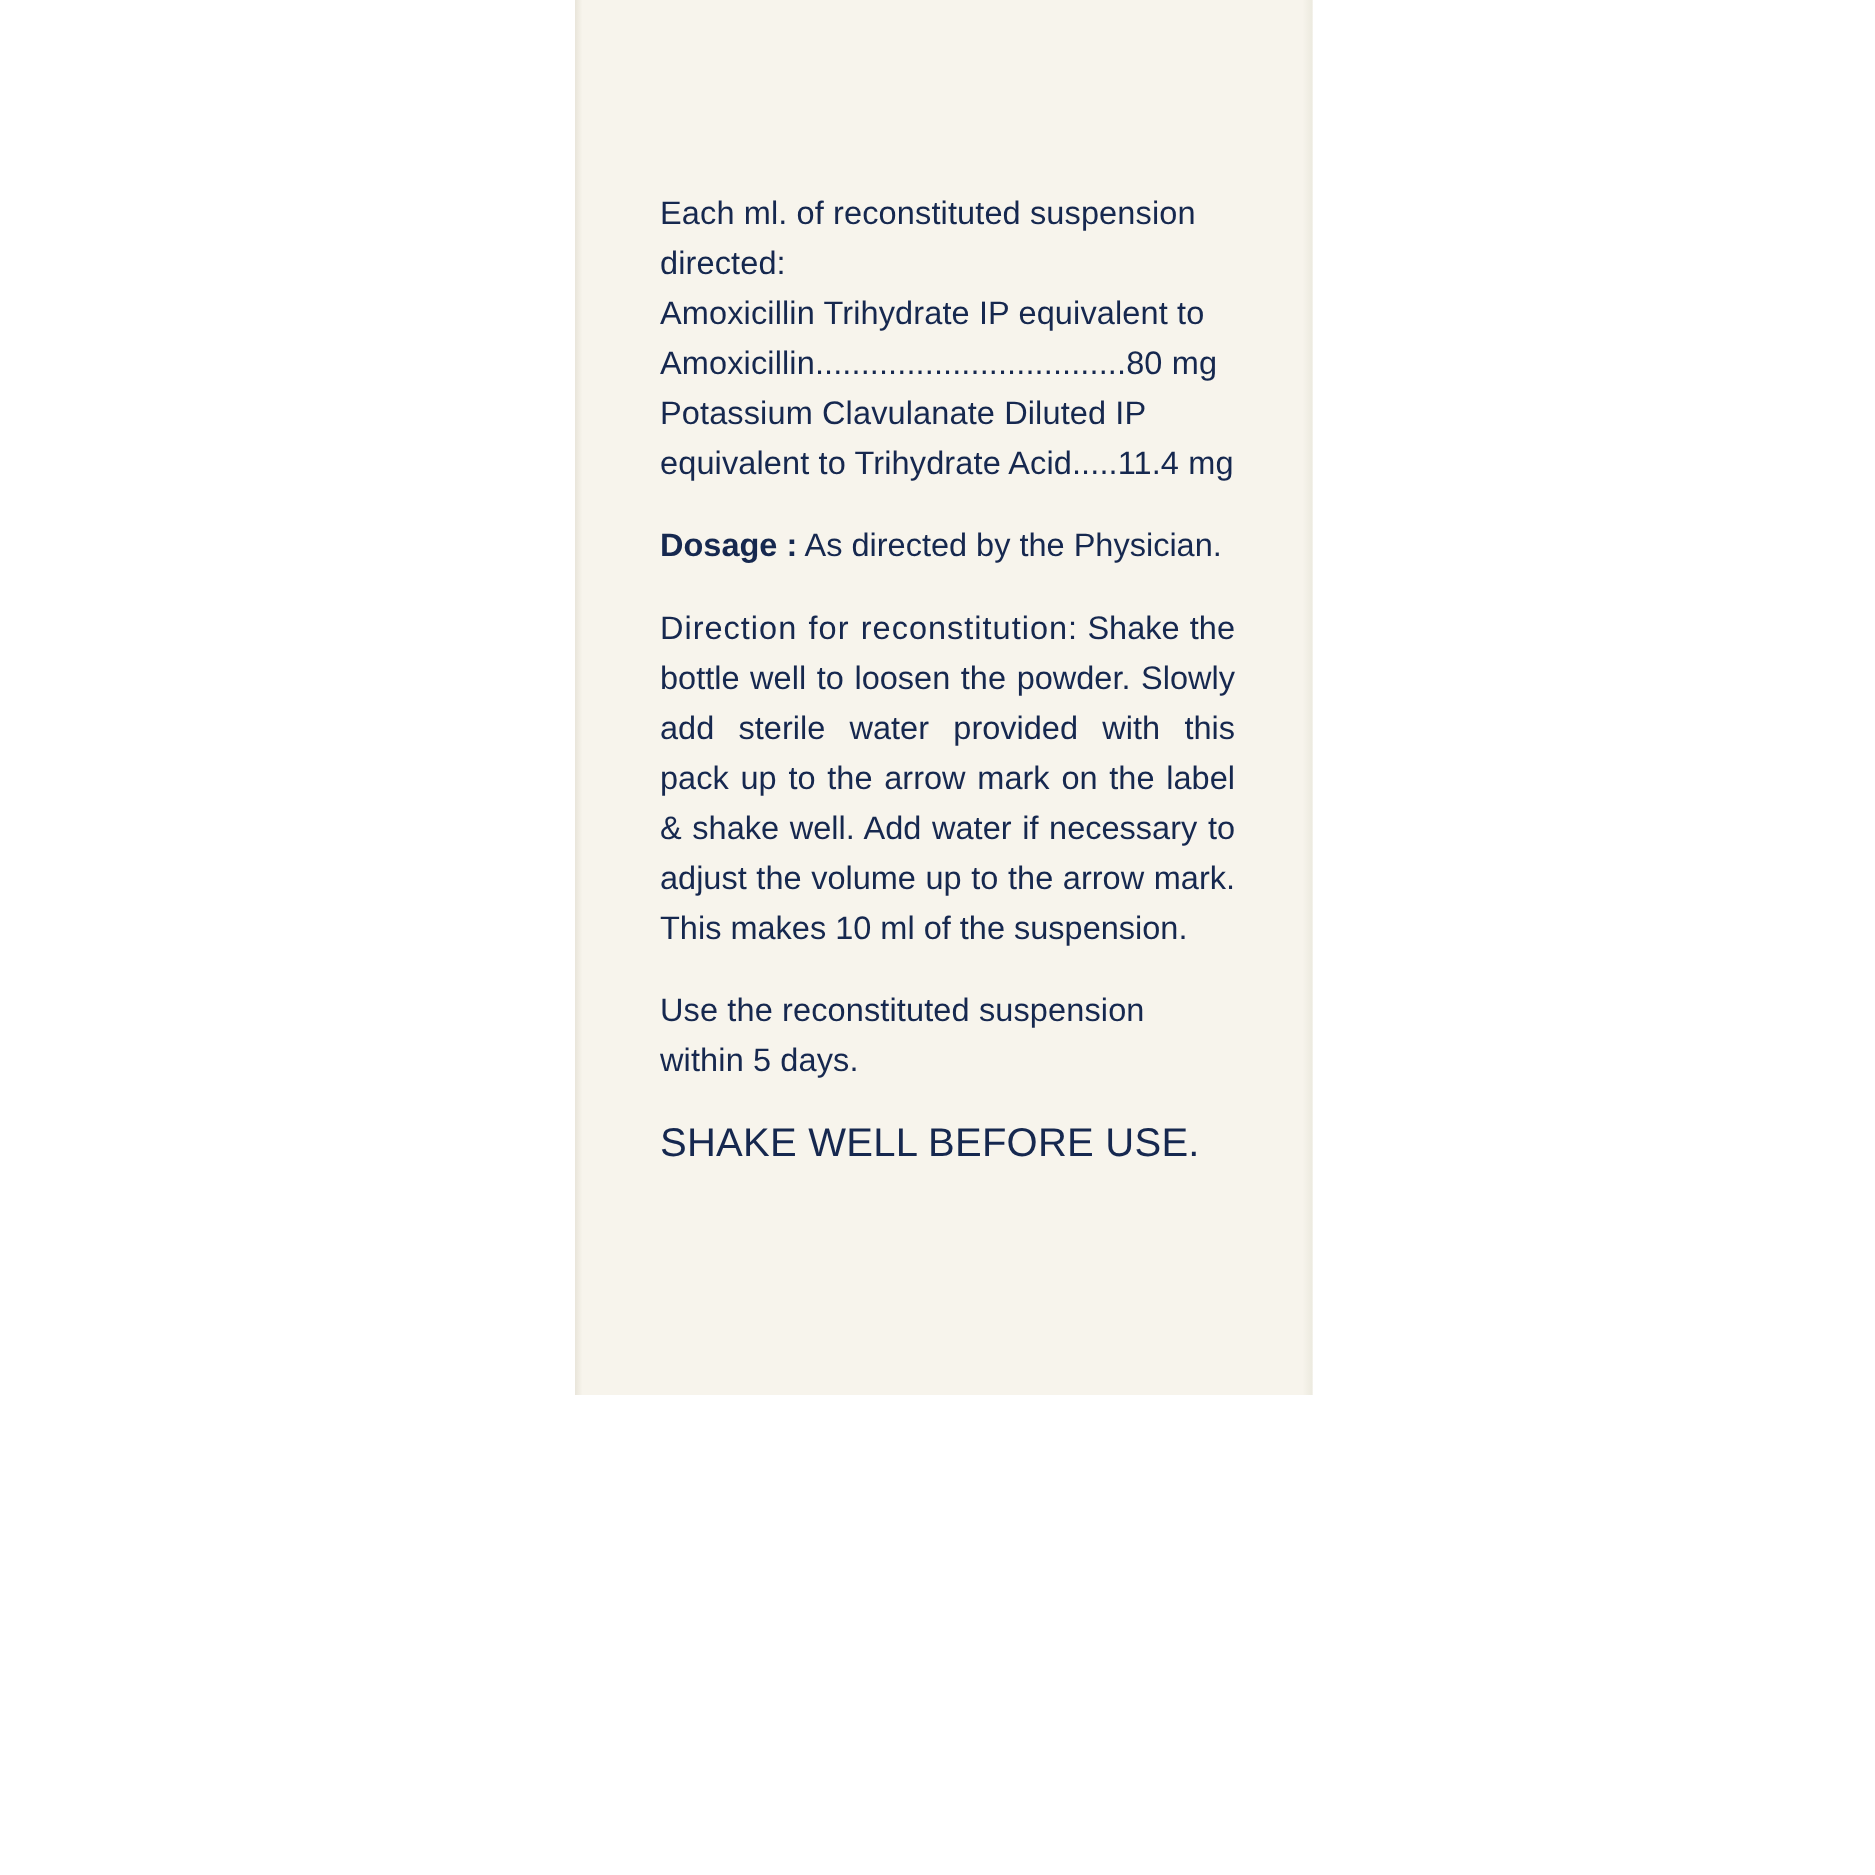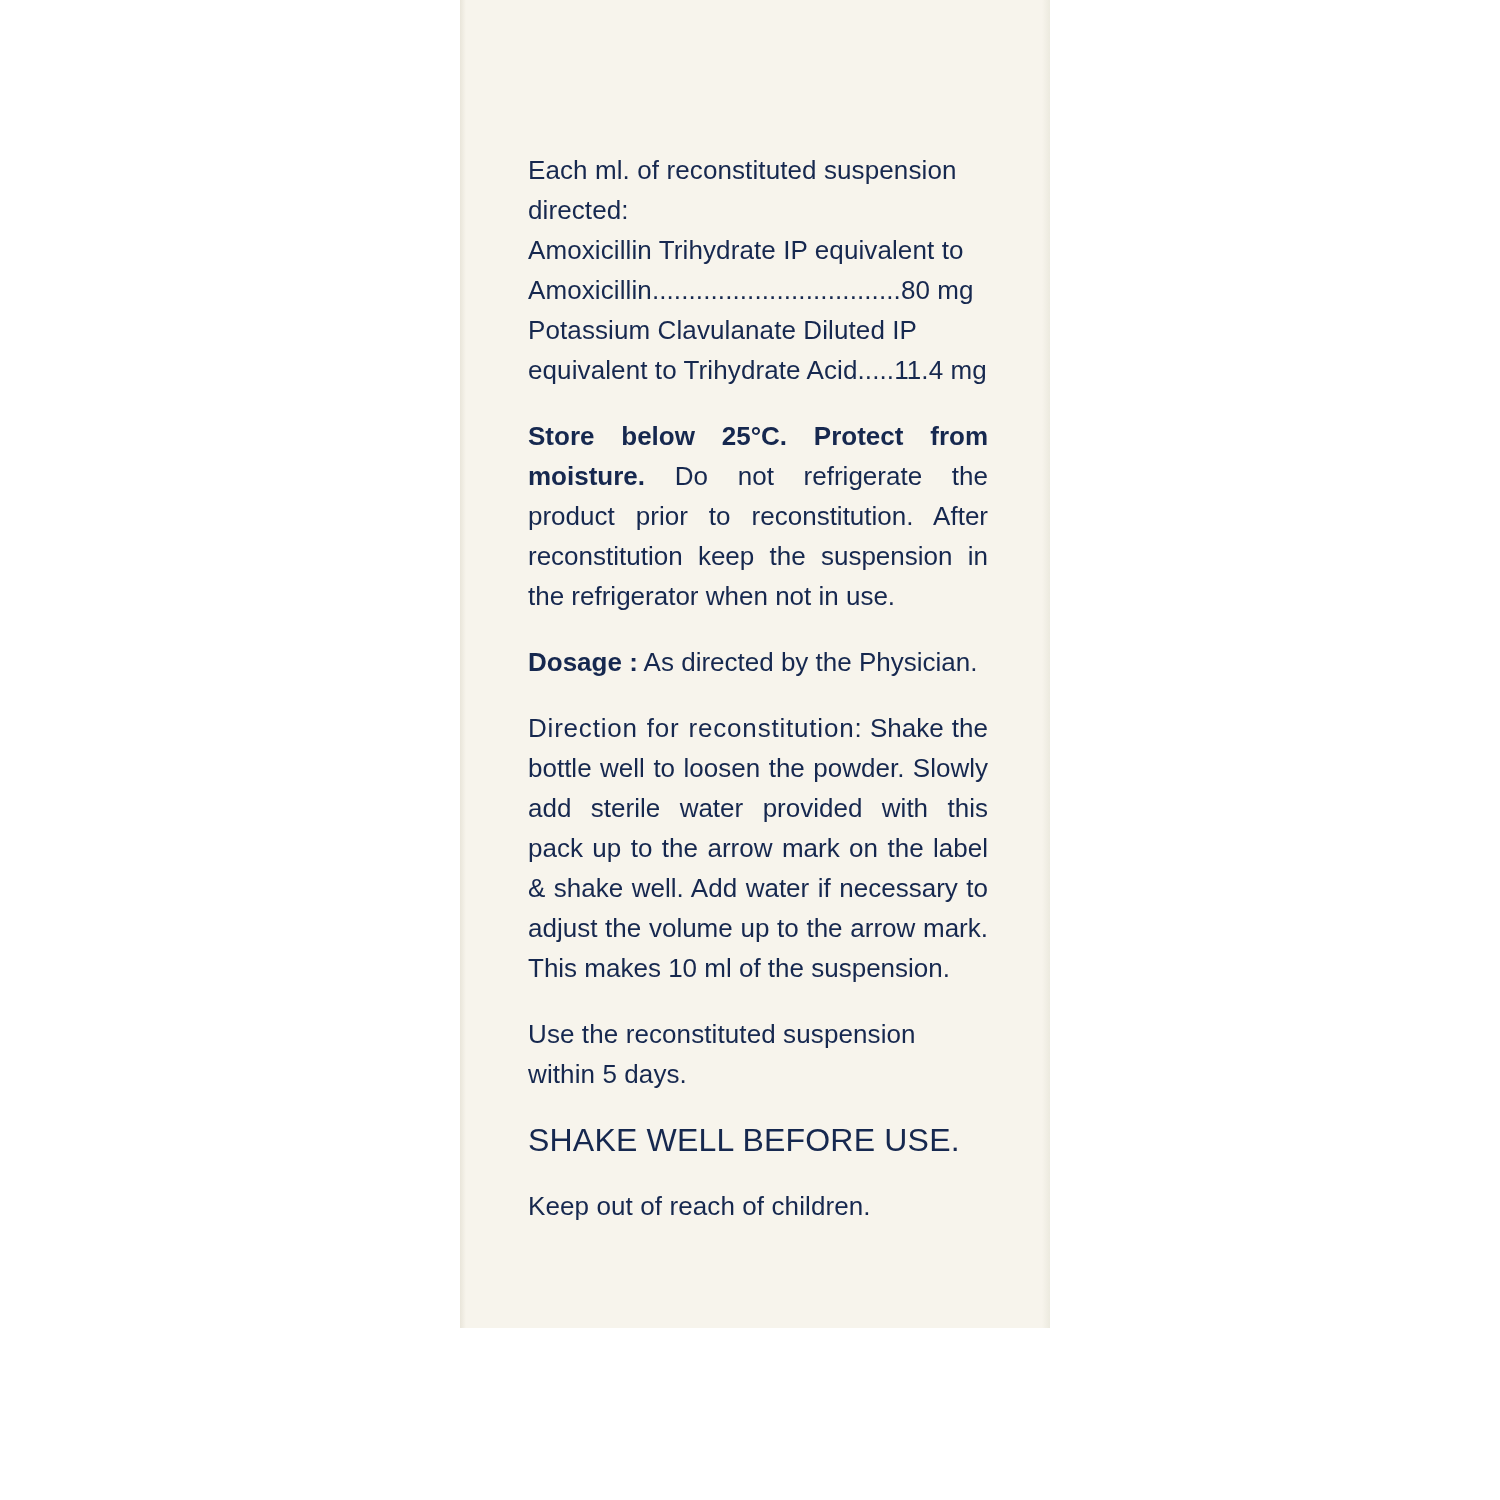--- a/index.html
+++ b/index.html
@@ -18,21 +18,21 @@
     height: 1500px;
     background: #ffffff;
     overflow: hidden;
   }
   
   .panel {
     position: absolute;
     left: 460px;
     top: 0;
     width: 590px;
-    height: 1328px;
+    height: 1116px;
     background: #f7f4ec;
     box-shadow: inset 0 0 0 0 rgba(0,0,0,0);
   }
   .panel::before {
     
     content: "";
     position: absolute;
     left: 0; top: 0; bottom: 0;
     width: 6px;
     background: linear-gradient(to right, #e9e5da, #f7f4ec);
@@ -94,40 +94,34 @@
 
       <div class="blk">
         <div class="line">Each ml. of reconstituted suspension</div>
         <div class="line">directed:</div>
         <div class="line">Amoxicillin Trihydrate IP equivalent to</div>
         <div class="line">Amoxicillin..................................80 mg</div>
         <div class="line">Potassium Clavulanate Diluted IP</div>
         <div class="line">equivalent to Trihydrate Acid.....11.4 mg</div>
       </div>
 
-      <div class="blk">
-        <p class="para justify tight-top" style="margin:0;"><span class="bold">Store below 25°C. Protect from moisture.</span><span> Do not refrigerate the product prior to reconstitution. After reconstitution keep the suspension in the refrigerator when not in use.</span></p>
-      </div>
 
       <div class="blk">
         <p class="para" style="margin:0;"><span class="bold">Dosage :</span><span> As directed by the Physician.</span></p>
       </div>
 
       <div class="blk">
         <p class="para justify" style="margin:0;"><span class="bold-wide">Direction for reconstitution</span><span>:</span><span> Shake the bottle well to loosen the powder. Slowly add sterile water provided with this pack up to the arrow mark on the label &amp; shake well. Add water if necessary to adjust the volume up to the arrow mark. This makes 10 ml of the suspension.</span></p>
       </div>
 
       <div class="blk">
         <div class="line">Use the reconstituted suspension</div>
         <div class="line">within 5 days.</div>
       </div>
 
       <div class="blk">
         <div class="shake">SHAKE WELL BEFORE USE.</div>
       </div>
 
-      <div class="blk">
-        <div class="line">Keep out of reach of children.</div>
-      </div>
 
     </div>
   </div>
 </div>
 
 </body></html>

